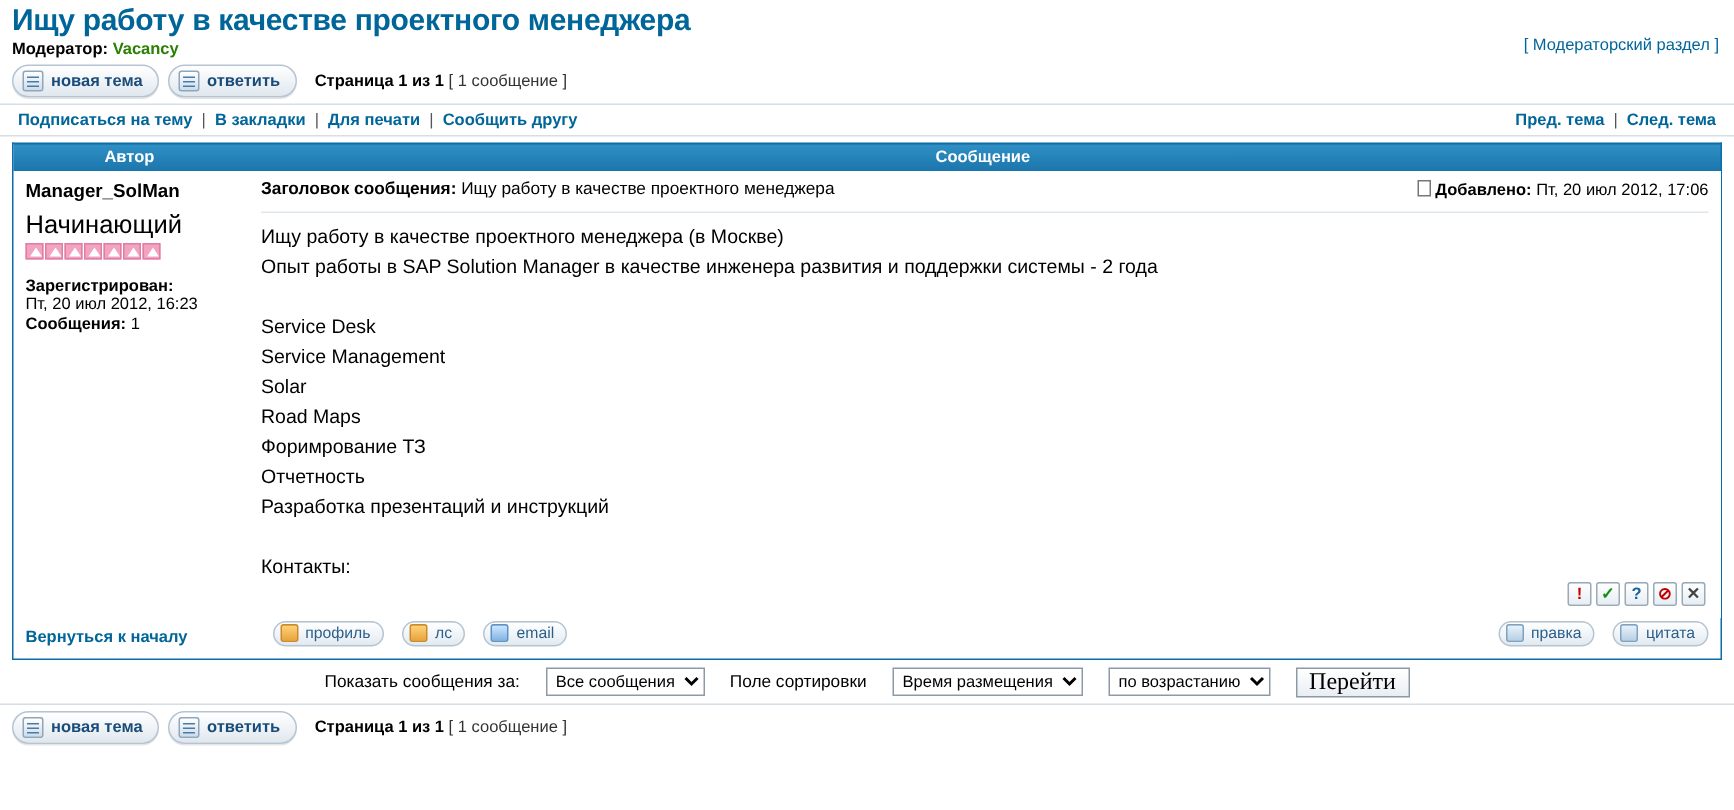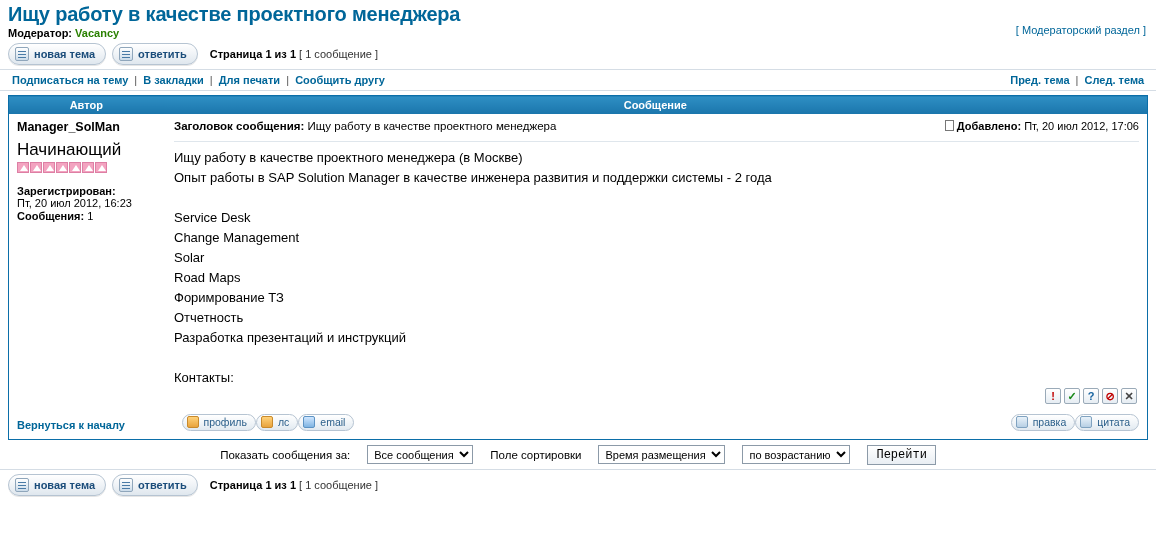--- a/index.html
+++ b/index.html
@@ -245,21 +245,21 @@
     vertical-align: bottom;
   }
   .back-top {
     font-size: 11px;
     font-weight: bold;
     color: #006699;
     text-decoration: none;
   }
   .minibtns {
     display: flex;
-    gap: 0;
+    gap: 12px;
     align-items: center;
   }
   .minibtn {
     display: inline-flex;
     align-items: center;
     gap: 5px;
     height: 17px;
     padding: 0 8px 0 4px;
     border: 1px solid #b6c4d2;
     border-radius: 9px;
@@ -311,22 +311,22 @@
   }
   .sortbar select {
     font-family: "Liberation Sans", sans-serif;
     font-size: 11px;
     height: 19px;
     border: 1px solid #8c9aa8;
     background: #ffffff;
     padding: 0 2px;
   }
   .sortbar input[type=submit] {
-    font-family: Liberation Mono, monospace;
-    font-size: 12px;
+    font-family: Liberation Serif, serif;
+    font-size: 16px;
     height: 20px;
     padding: 0 8px;
     border: 1px solid #8c9aa8;
     background: linear-gradient(to bottom,#ffffff,#e9eef3);
   }
   
   .btnbar.bottom {
     border-top: 1px solid #d5dde5;
     padding-top: 5px;
   }
@@ -413,21 +413,21 @@
             <span class="picon"></span><span class="plabel">Добавлено:</span>
             <span>Пт, 20 июл 2012, 17:06</span>
           </span>
         </div>
         <hr class="divider">
         <div class="post-body">
           <div>Ищу работу в качестве проектного менеджера (в Москве)</div>
           <div>Опыт работы в SAP Solution Manager в качестве инженера развития и поддержки системы - 2 года</div>
           <div class="blank"></div>
           <div>Service Desk</div>
-          <div>Change Management</div>
+          <div>Service Management</div>
           <div>Solar</div>
           <div>Road Maps</div>
           <div>Форимрование ТЗ</div>
           <div>Отчетность</div>
           <div>Разработка презентаций и инструкций</div>
           <div class="blank"></div>
           <div>Контакты:</div>
         </div>
         <div class="icon-row">
           <div class="icon-set">

